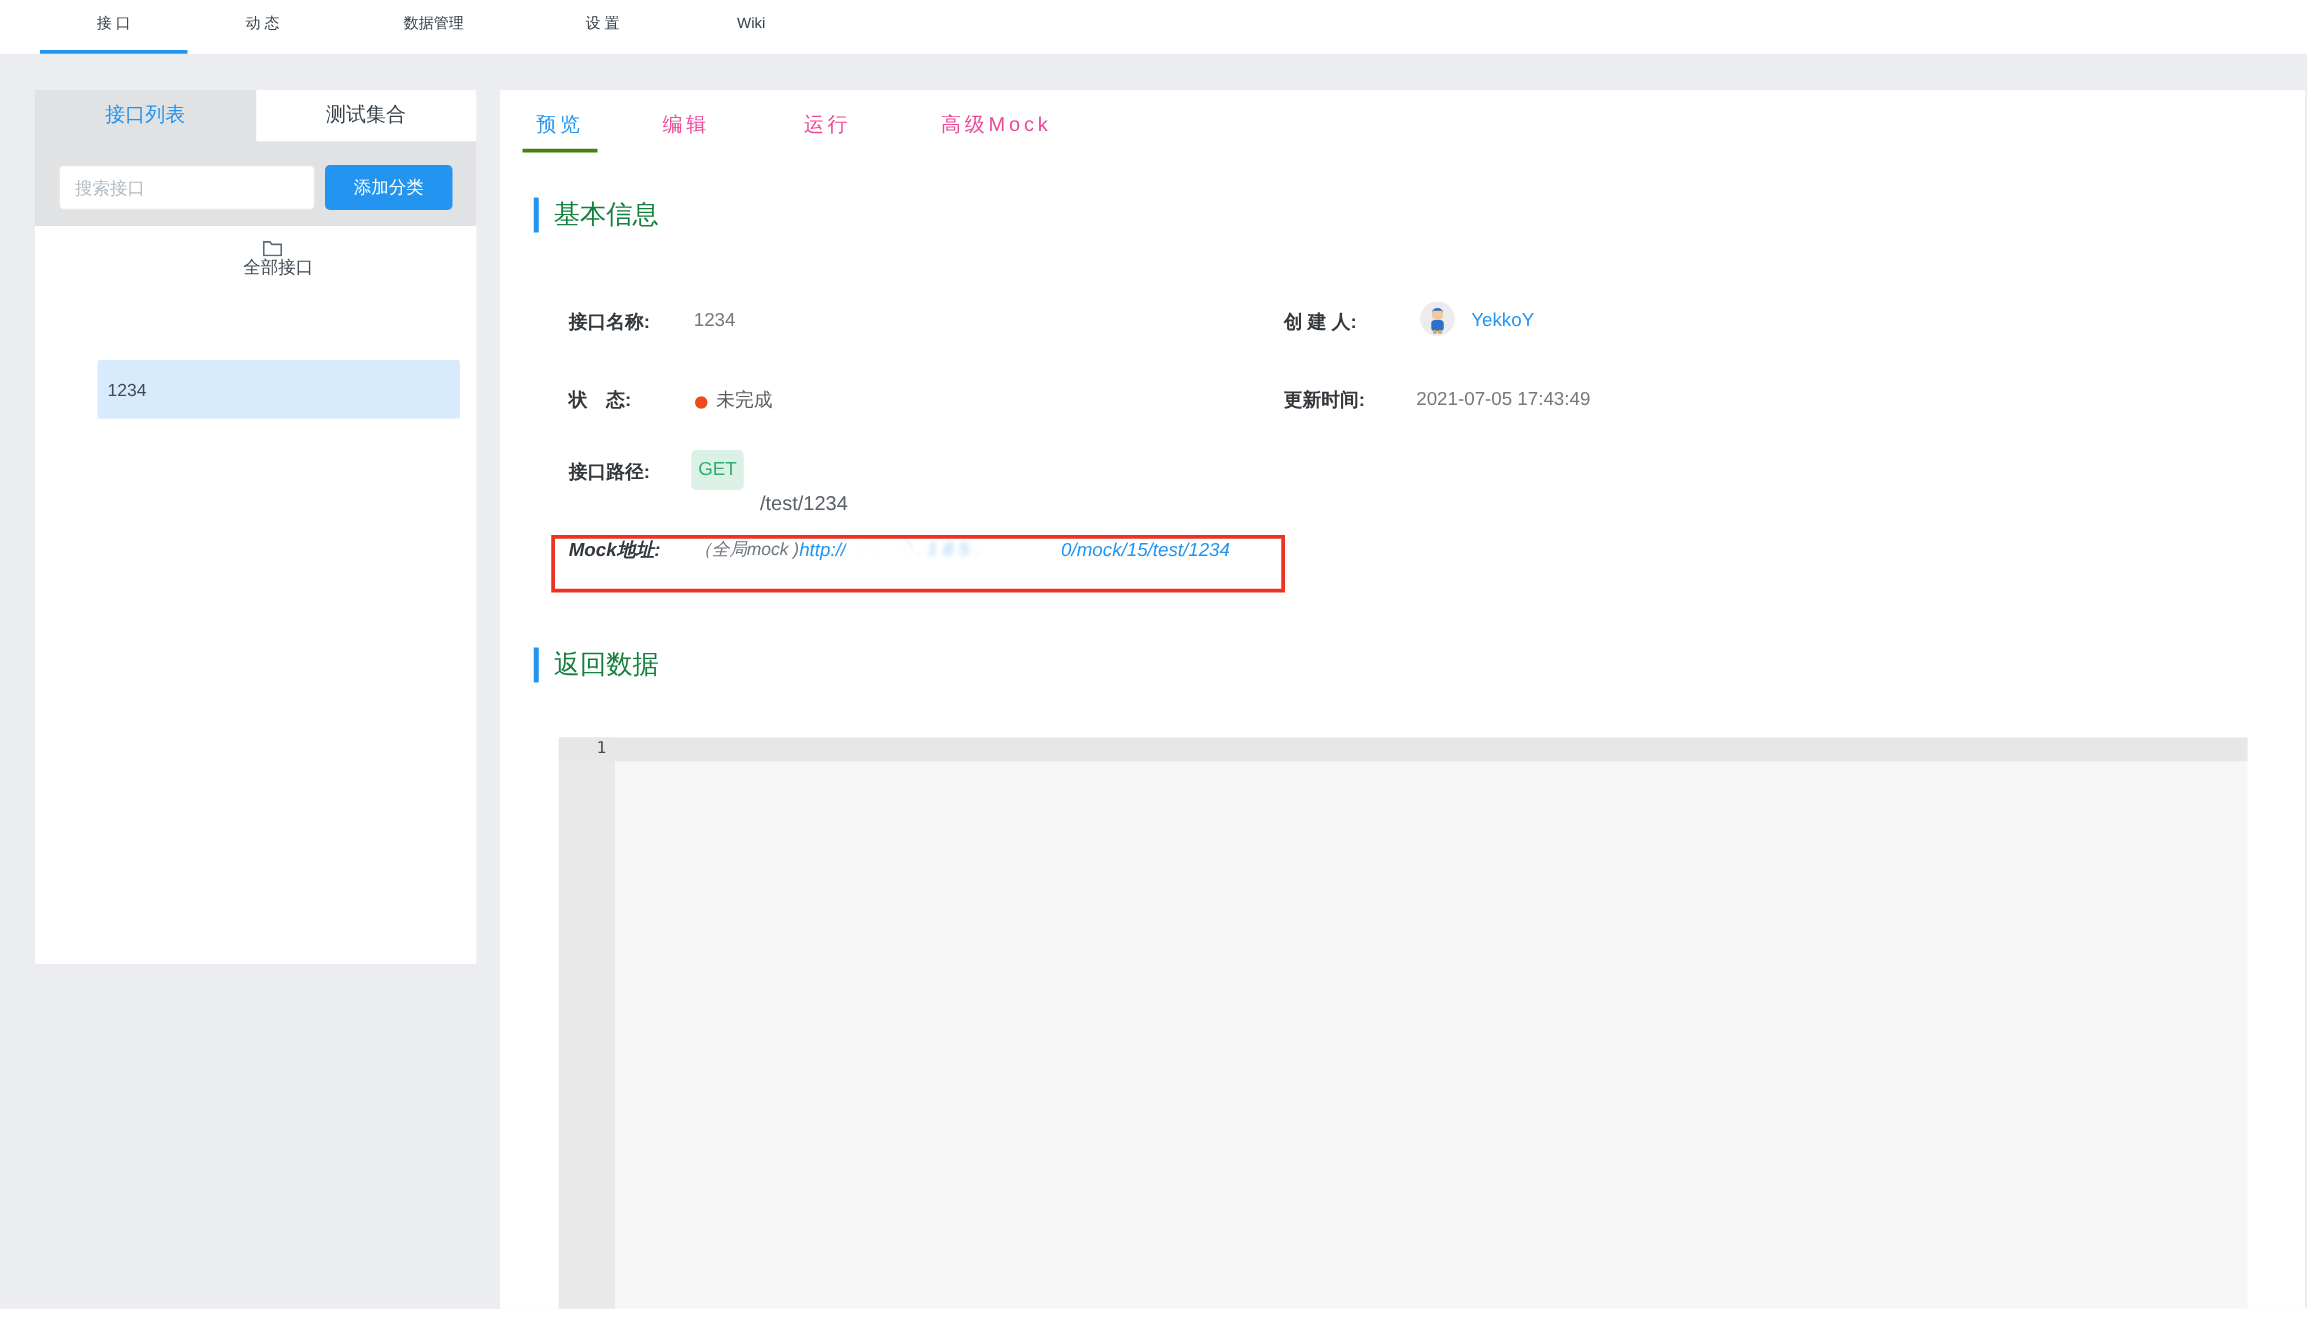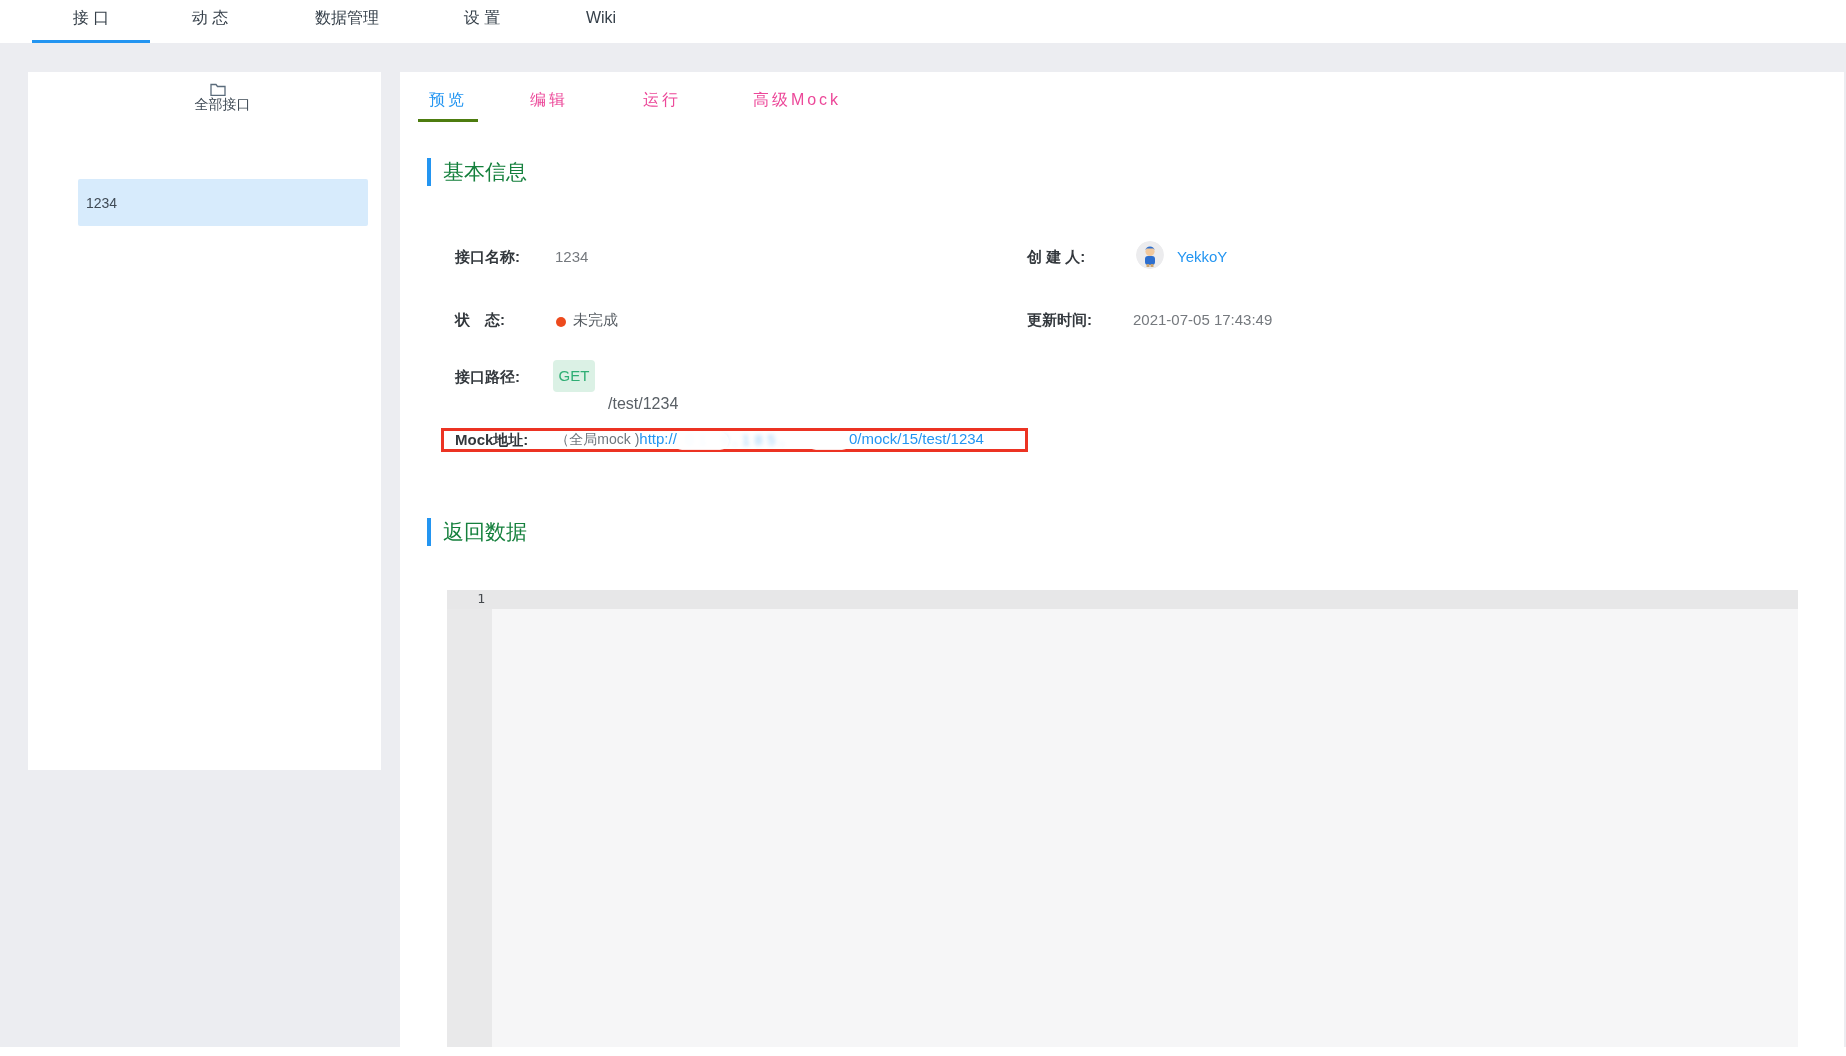--- a/index.html
+++ b/index.html
@@ -1,21 +1,21 @@
 <!DOCTYPE html>
 <html><head>
 <meta charset="utf-8">
 <style>
   * { margin:0; padding:0; box-sizing:border-box; }
   body { background:#fff; font-family:"Liberation Sans","DejaVu Sans",sans-serif; }
   .page { position:relative; width:1846px; height:1056px; overflow:hidden; background:#fff; }
 
   
   .nav { position:absolute; top:0; left:0; right:0; height:43px; background:#fff; z-index:3; }
-  .nav-item { position:absolute; top:0; height:55px; line-height:36px; font-size:16px; color:#36404a;
+  .nav-item { position:absolute; top:0; height:55px; line-height:36px; font-size:12px; color:#36404a;
               text-align:center; transform:translateX(-50%); cursor:pointer; white-space:nowrap; }
   .nav-item.active { color:#36404a; }
   .nav-indicator { position:absolute; left:32px; top:40px; width:118px; height:3px; background:#2395f1; }
 
   
   .page-bg { position:absolute; top:43px; left:0; width:100%; height:1004px; background:#ecedf1; }
 
   
   .sidebar { position:absolute; left:28px; top:72px; width:353px; height:698px; background:#fff; }
   .side-top { background:#e1e2e4; }
@@ -57,23 +57,23 @@
 
   .status-dot { position:absolute; left:156px; top:245px; width:10px; height:10px;
                 border-radius:50%; background:#ed4a1d; }
   .status-val { left:173px; top:239px; color:#565c62; }
 
   .method-badge { position:absolute; left:153px; top:288px; width:42px; height:32px; line-height:32px;
                   text-align:center; background:#dbf1e5; color:#2fae74; border-radius:4px;
                   font-size:15px; font-weight:400; }
   .path-val { left:208px; top:295px; font-size:16px; color:#5a6066;margin-top:28px; }
 
-  .mock-box { position:absolute; left:41px; top:356px; width:587px; height:24px;
-              border:3px solid #ec3323; display:flex; align-items:center; padding-left:11px;
-              background:#fff; }
+  .mock-box { position:absolute; left:41px; top:356px; width:587px; height:46px;
+              border:3px solid #ec3323; display:flex; padding-left:11px;
+              background:#fff;font-style:italic; }
   .mock-box .mlbl { font-size:15px; font-weight:700; color:#33383d; }
   .mock-prefix { margin-left:27px; font-size:14px; color:#6f767d; white-space:pre; }
   .mock-link { font-size:15px; color:#2395f1; text-decoration:none; cursor:pointer; white-space:nowrap; }
   .censor { position:relative; display:inline-block; width:172px; height:19px; overflow:hidden;
             vertical-align:middle; }
   .censor-text { filter:blur(2px); opacity:.5; letter-spacing:5px; color:#2395f1; font-size:14px; }
   .blob { position:absolute; background:#fff; opacity:.88; border-radius:10px; height:18px; top:1px; }
   .blob1 { left:-4px; width:56px; }
   .blob2 { right:-2px; width:44px; }
 
@@ -100,20 +100,30 @@
     <div class="nav-item" style="left:210px">动 态</div>
     <div class="nav-item" style="left:347px">数据管理</div>
     <div class="nav-item" style="left:482px">设 置</div>
     <div class="nav-item" style="left:601px">Wiki</div>
     <div class="nav-indicator"></div>
   </div>
 
   <div class="page-bg"></div>
 
   <div class="sidebar">
+    <div class="side-top">
+      <div class="side-tabs">
+        <div class="side-tab active">接口列表</div>
+        <div class="side-tab inactive">测试集合</div>
+      </div>
+      <div class="side-search">
+        <input type="text" placeholder="搜索接口" style="">
+        <button class="add-cat-btn">添加分类</button>
+      </div>
+    </div>
     <div class="tree">
       <div class="tree-row row-all">
         <span class="ficon">
           <svg width="16" height="14" viewBox="0 0 16 14" fill="none" stroke="#5a6b7b" stroke-width="1.3">
             <path d="M1 2.5 h5 l1.5 2 H15 v9 H1 z"></path>
           </svg>
         </span>
         <span>全部接口</span>
       </div>
       <div class="tree-row row-sel">

